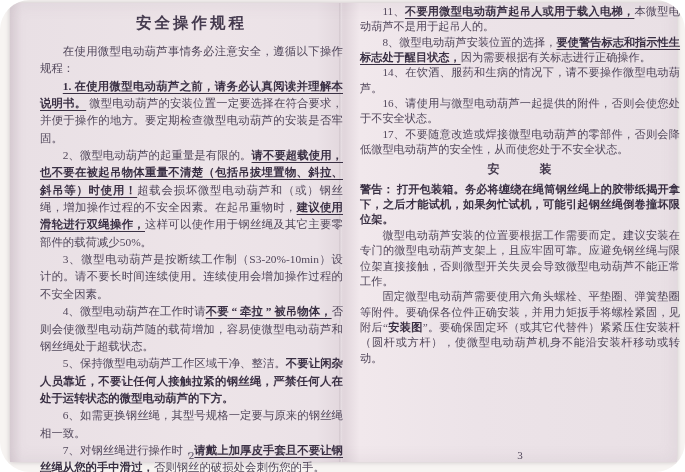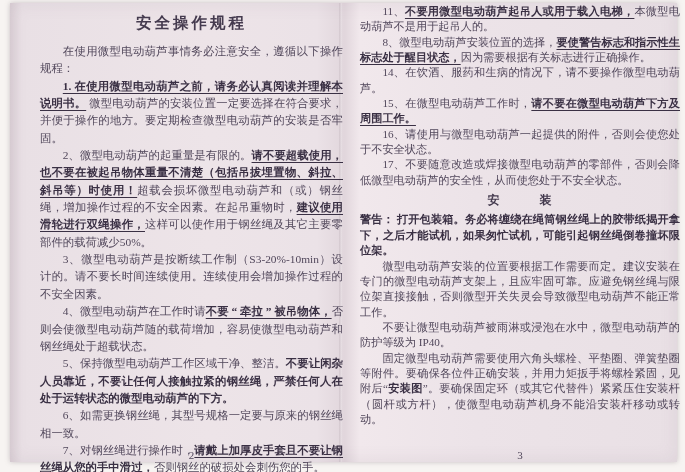--- a/index.html
+++ b/index.html
@@ -9,20 +9,21 @@
     --emphasis-text:#3a3044;
     --heading-text:#453b4f;
   }
   html,body{margin:0;padding:0;background:#ffffff;}
   .scan{
     position:relative;
     width:685px;height:472px;
     background:var(--scan-background);
     overflow:hidden;
     font-family:"Liberation Serif","DejaVu Serif",serif;
+    border-radius:30px;
   }
   .paper{
     position:absolute;left:10px;top:3px;width:667px;height:459px;
     background:linear-gradient(90deg,
       #dcd1d7 0%, #e9e0e5 1.8%, #ede4e8 30%, #ebe2e7 46%,
       #e1d6dc 50.2%, #f1e8ec 52.4%, #ece3e8 70%, #e9e0e5 100%);
     box-shadow:0 0 5px rgba(110,92,104,.35), inset 0 0 18px rgba(120,100,115,.10);
   }
   .fold{
     position:absolute;left:49.4%;top:0;width:3px;height:100%;
@@ -74,25 +75,23 @@
           <p class="indent"><span>7、对钢丝绳进行操作时，</span><span class="b u">请戴上加厚皮手套且不要让钢丝绳从您的手中滑过，</span><span>否则钢丝的破损处会刺伤您的手。</span></p>
         </div>
     </div>
     <div class="pagenum pagenum-left">2</div>
 
     <div class="page page-right">
       <div class="body-right">
           <p class="indent"><span>11、</span><span class="b u">不要用微型电动葫芦起吊人或用于载入电梯，</span><span>本微型电动葫芦不是用于起吊人的。</span></p>
           <p class="indent"><span>8、微型电动葫芦安装位置的选择，</span><span class="b u">要使警告标志和指示性生标志处于醒目状态，</span><span>因为需要根据有关标志进行正确操作。</span></p>
           <p class="indent"><span>14、在饮酒、服药和生病的情况下，请不要操作微型电动葫芦。</span></p>
-          <p class="indent"><span>15、在微型电动葫芦工作时，</span><span class="b u">请不要在微型电动葫芦下方及周围工作。</span></p>
           <p class="indent"><span>16、请使用与微型电动葫芦一起提供的附件，否则会使您处于不安全状态。</span></p>
           <p class="indent"><span>17、不要随意改造或焊接微型电动葫芦的零部件，否则会降低微型电动葫芦的安全性，从而使您处于不安全状态。</span></p>
           <div class="section-heading">安　　　装</div>
           <p class="noindent"><span class="b">警告： 打开包装箱。务必将缠绕在绳筒钢丝绳上的胶带纸揭开拿下，之后才能试机，如果匆忙试机，可能引起钢丝绳倒卷撞坏限位架。</span></p>
           <p class="indent"><span>微型电动葫芦安装的位置要根据工作需要而定。建议安装在专门的微型电动葫芦支架上，且应牢固可靠。应避免钢丝绳与限位架直接接触，否则微型开关失灵会导致微型电动葫芦不能正常工作。</span></p>
-          <p class="indent"><span>不要让微型电动葫芦被雨淋或浸泡在水中，微型电动葫芦的防护等级为 IP40。</span></p>
           <p class="indent"><span>固定微型电动葫芦需要使用六角头螺栓、平垫圈、弹簧垫圈等附件。要确保各位件正确安装，并用力矩扳手将螺栓紧固，见附后“</span><span class="b">安装图</span><span>”。要确保固定环（或其它代替件）紧紧压住安装杆（圆杆或方杆），使微型电动葫芦机身不能沿安装杆移动或转动。</span></p>
         </div>
     </div>
     <div class="pagenum pagenum-right">3</div>
   </div>
 </div>
 
 </body></html>

